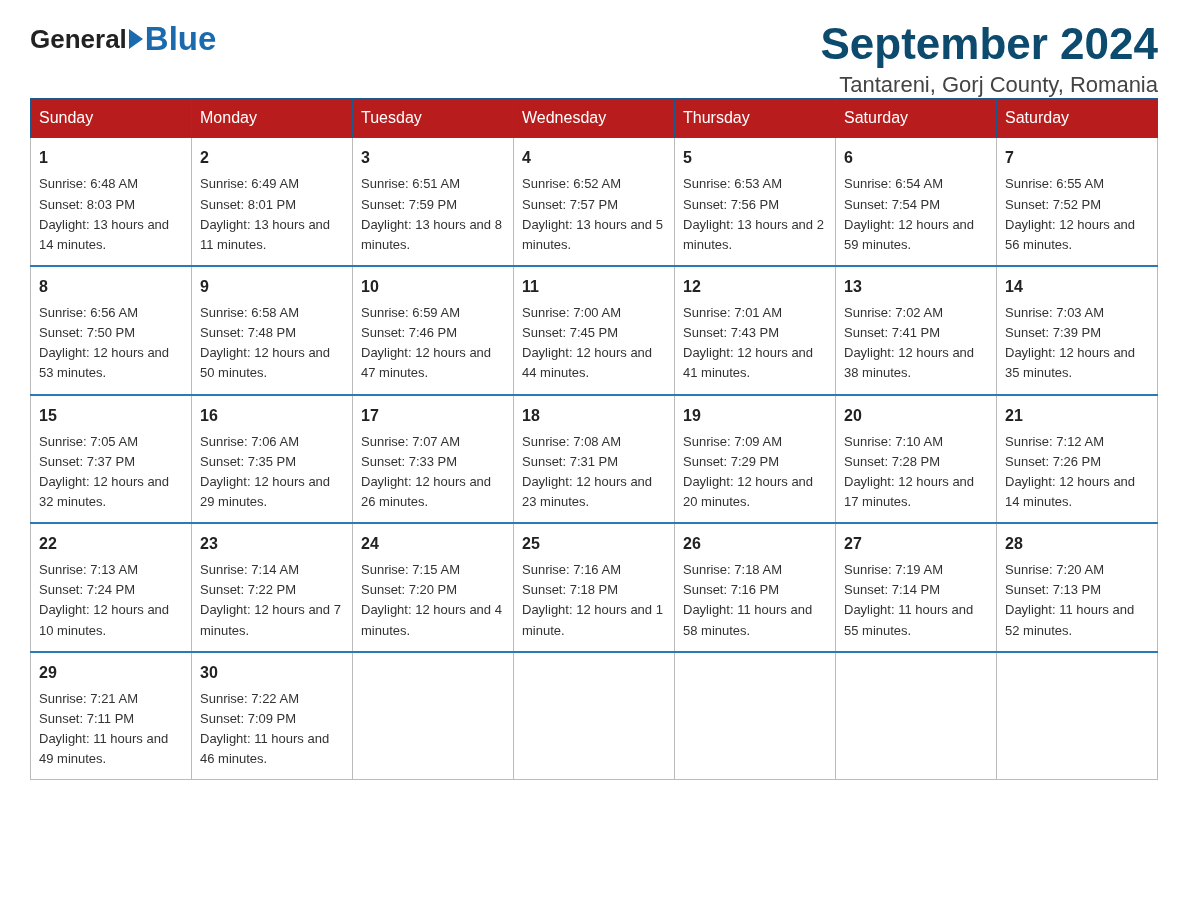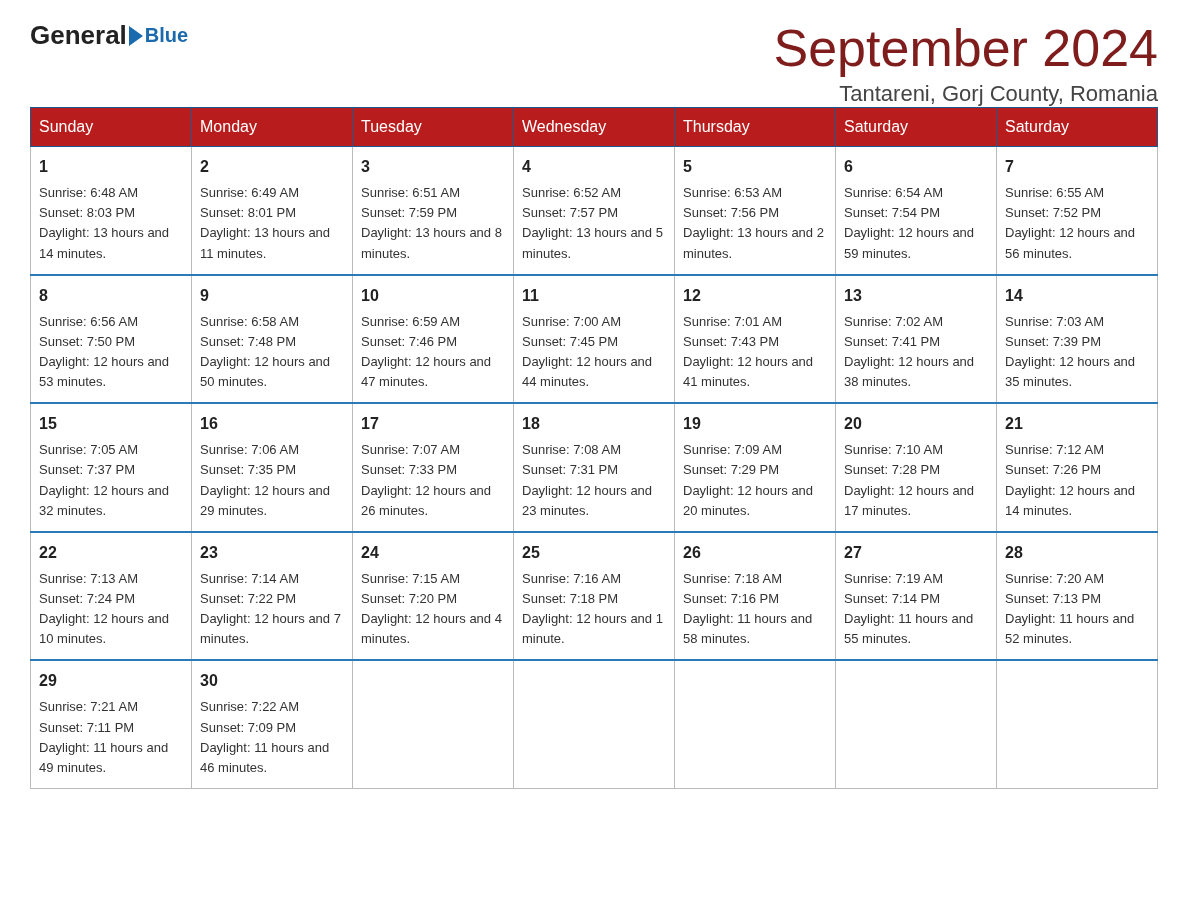--- a/index.html
+++ b/index.html
@@ -33,30 +33,30 @@
       width: 0;
       height: 0;
       border-left: 14px solid #1a6aad;
       border-top: 10px solid transparent;
       border-bottom: 10px solid transparent;
       margin: 0 2px;
       vertical-align: middle;
     }
     .logo-blue {
       color: #1a6aad;
-      font-size: 20px;
+      font-size: 33px;
       font-weight: bold;
     }
     .title-area {
       text-align: right;
     }
     .month-title {
-      font-size: 52px;
-      font-weight: normal;
-      color: #7f1d1d;
+      font-size: 44px;
+      font-weight: bold;
+      color: #0c4a6e;
       line-height: 1.1;
     }
     .location-title {
       font-size: 22px;
       color: #444;
       margin-top: 4px;
     }
     .calendar-table {
       width: 100%;
       border-collapse: collapse;

